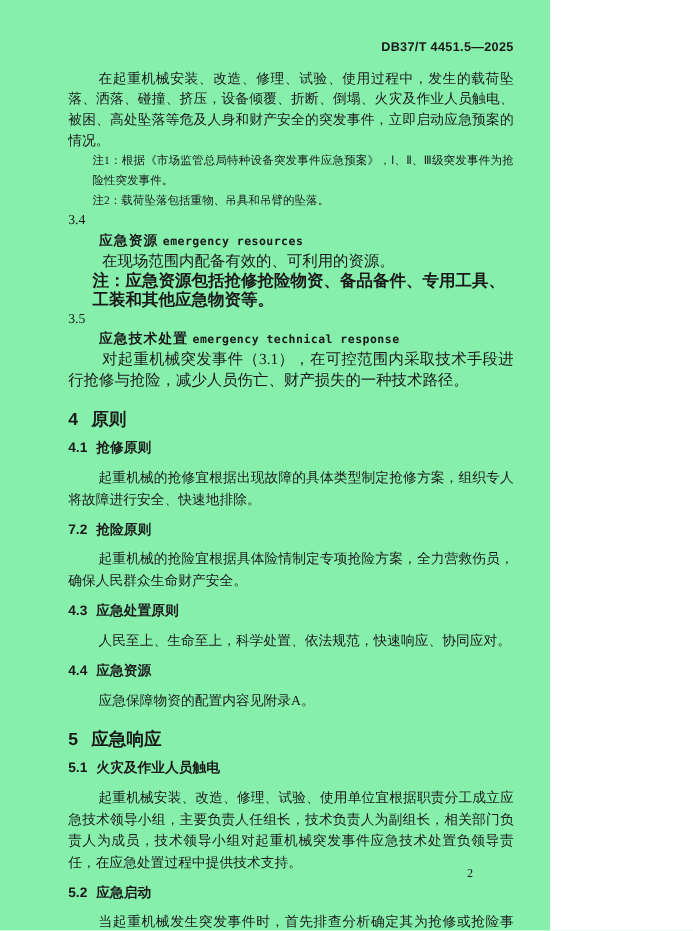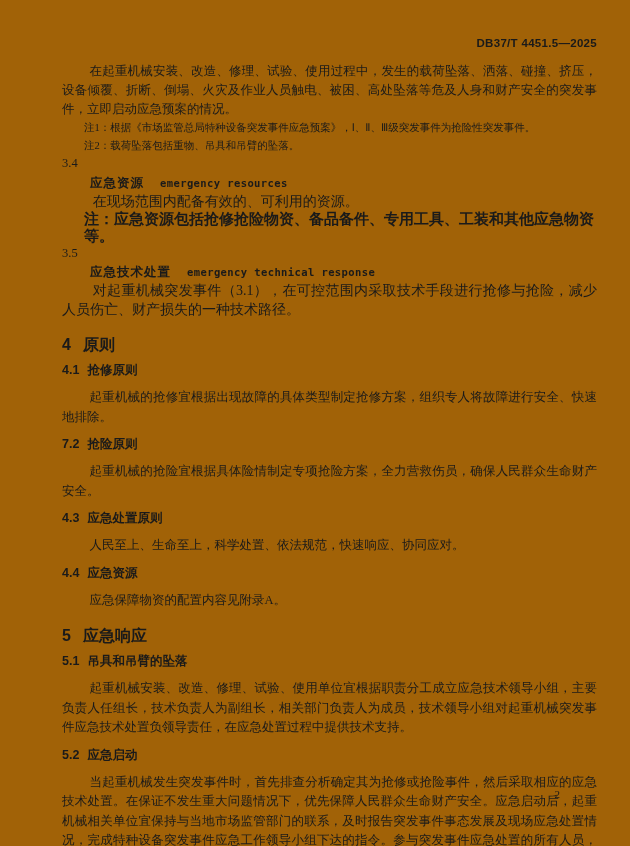--- a/index.html
+++ b/index.html
@@ -2,24 +2,24 @@
 <html><head>
 <meta charset="utf-8">
 <style>
   html, body {
     margin: 0;
     padding: 0;
     background: #ffffff;
   }
   .page {
     position: relative;
-    width: 630px;
+    width: 500px;
     height: 846px;
     box-sizing: border-box;
-    background: #a16207;
+    background: #86efac;
     color: #1a1a1a;
     font-family: "Liberation Serif", serif;
     padding: 36px 33px 0 62px;
     overflow: hidden;
   }
   .doc-header {
     text-align: right;
     font-family: "Liberation Sans", sans-serif;
     font-weight: bold;
     font-size: 11.5px;
@@ -51,21 +51,20 @@
   .term-zh {
     font-family: "Liberation Sans", sans-serif;
     font-weight: bold;
     font-size: 12.5px;
     letter-spacing: 1px;
   }
   .term-en {
     font-family: "DejaVu Sans Mono", monospace;
     font-weight: bold;
     font-size: 10.5px;
-    margin-left: 12px;
     letter-spacing: 0.4px;
   }
   .term-def {
     font-size: 14px;
     line-height: 19px;
     text-indent: 2.2em;
     text-align: justify;
   }
   .term-note {
     padding-left: 22px;
@@ -153,21 +152,21 @@
   <div class="h2">
     <span class="num">4.4</span><span>应急资源</span>
   </div>
   <div class="body-p">应急保障物资的配置内容见附录A。</div>
 
   <div class="h1">
     <span class="num">5</span><span>应急响应</span>
   </div>
 
   <div class="h2">
-    <span class="num">5.1</span><span>吊具和吊臂的坠落</span>
+    <span class="num">5.1</span><span>火灾及作业人员触电</span>
   </div>
   <div class="body-p">起重机械安装、改造、修理、试验、使用单位宜根据职责分工成立应急技术领导小组，主要负责人任组长，技术负责人为副组长，相关部门负责人为成员，技术领导小组对起重机械突发事件应急技术处置负领导责任，在应急处置过程中提供技术支持。</div>
 
   <div class="h2">
     <span class="num">5.2</span><span>应急启动</span>
   </div>
   <div class="body-p">当起重机械发生突发事件时，首先排查分析确定其为抢修或抢险事件，然后采取相应的应急技术处置。在保证不发生重大问题情况下，优先保障人民群众生命财产安全。应急启动后，起重机械相关单位宜保持与当地市场监管部门的联系，及时报告突发事件事态发展及现场应急处置情况，完成特种设备突发事件应急工作领导小组下达的指令。参与突发事件应急处置的所有人员，不宜擅自对外发布应急处置工作相关信息。</div>
 
   <div class="page-number">2</div>
 

